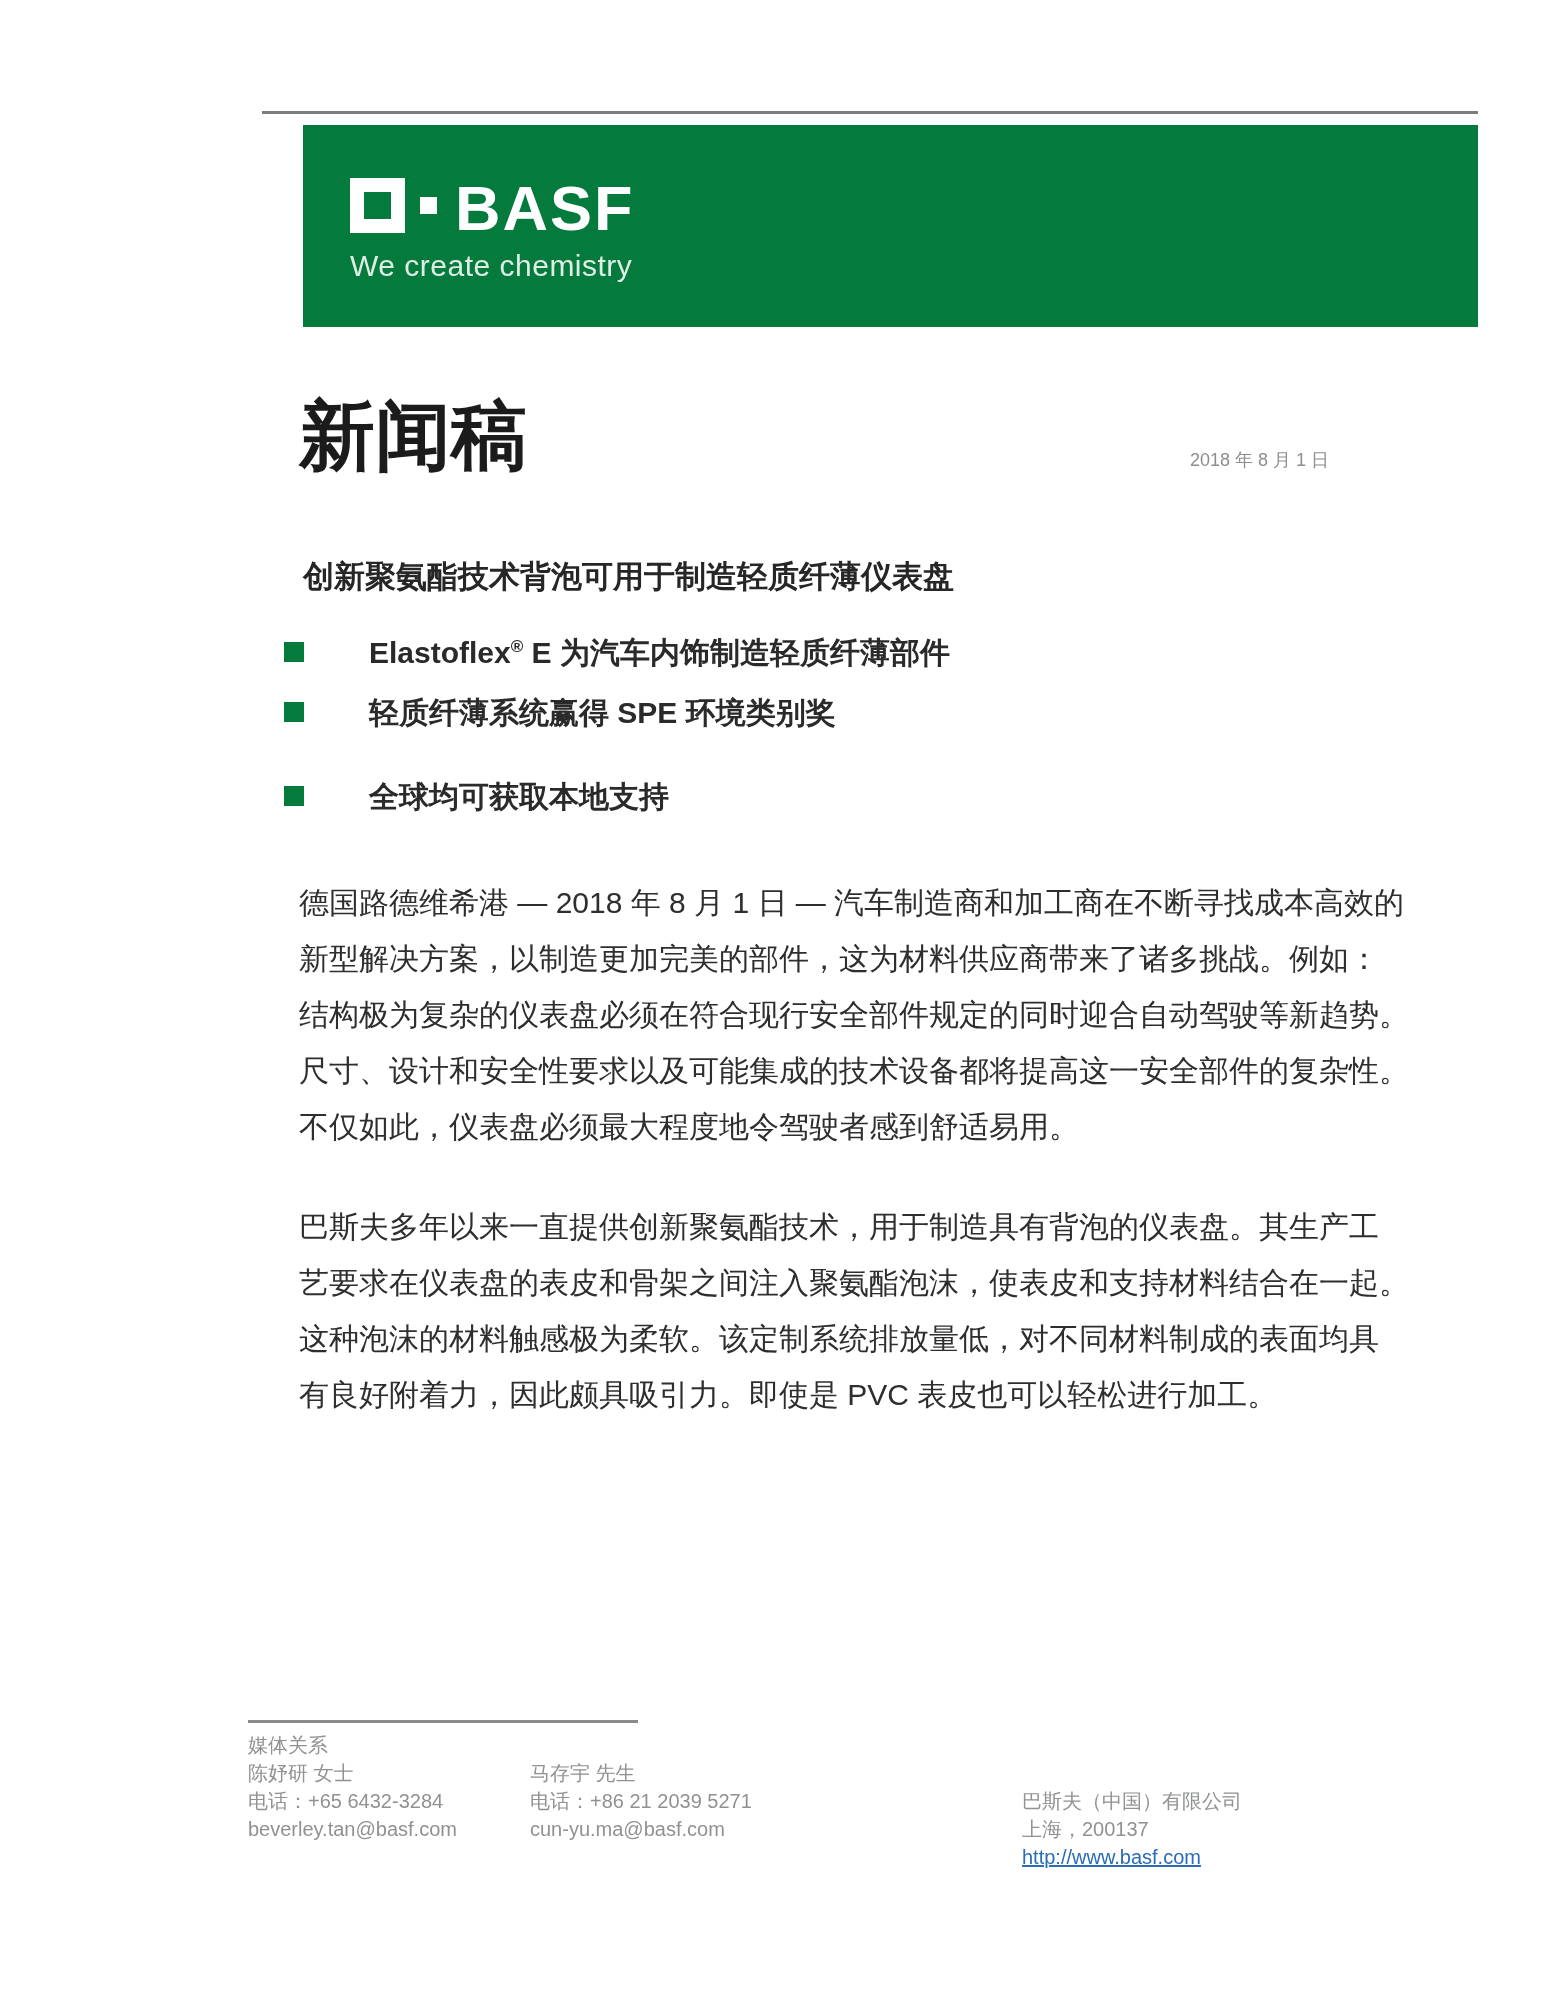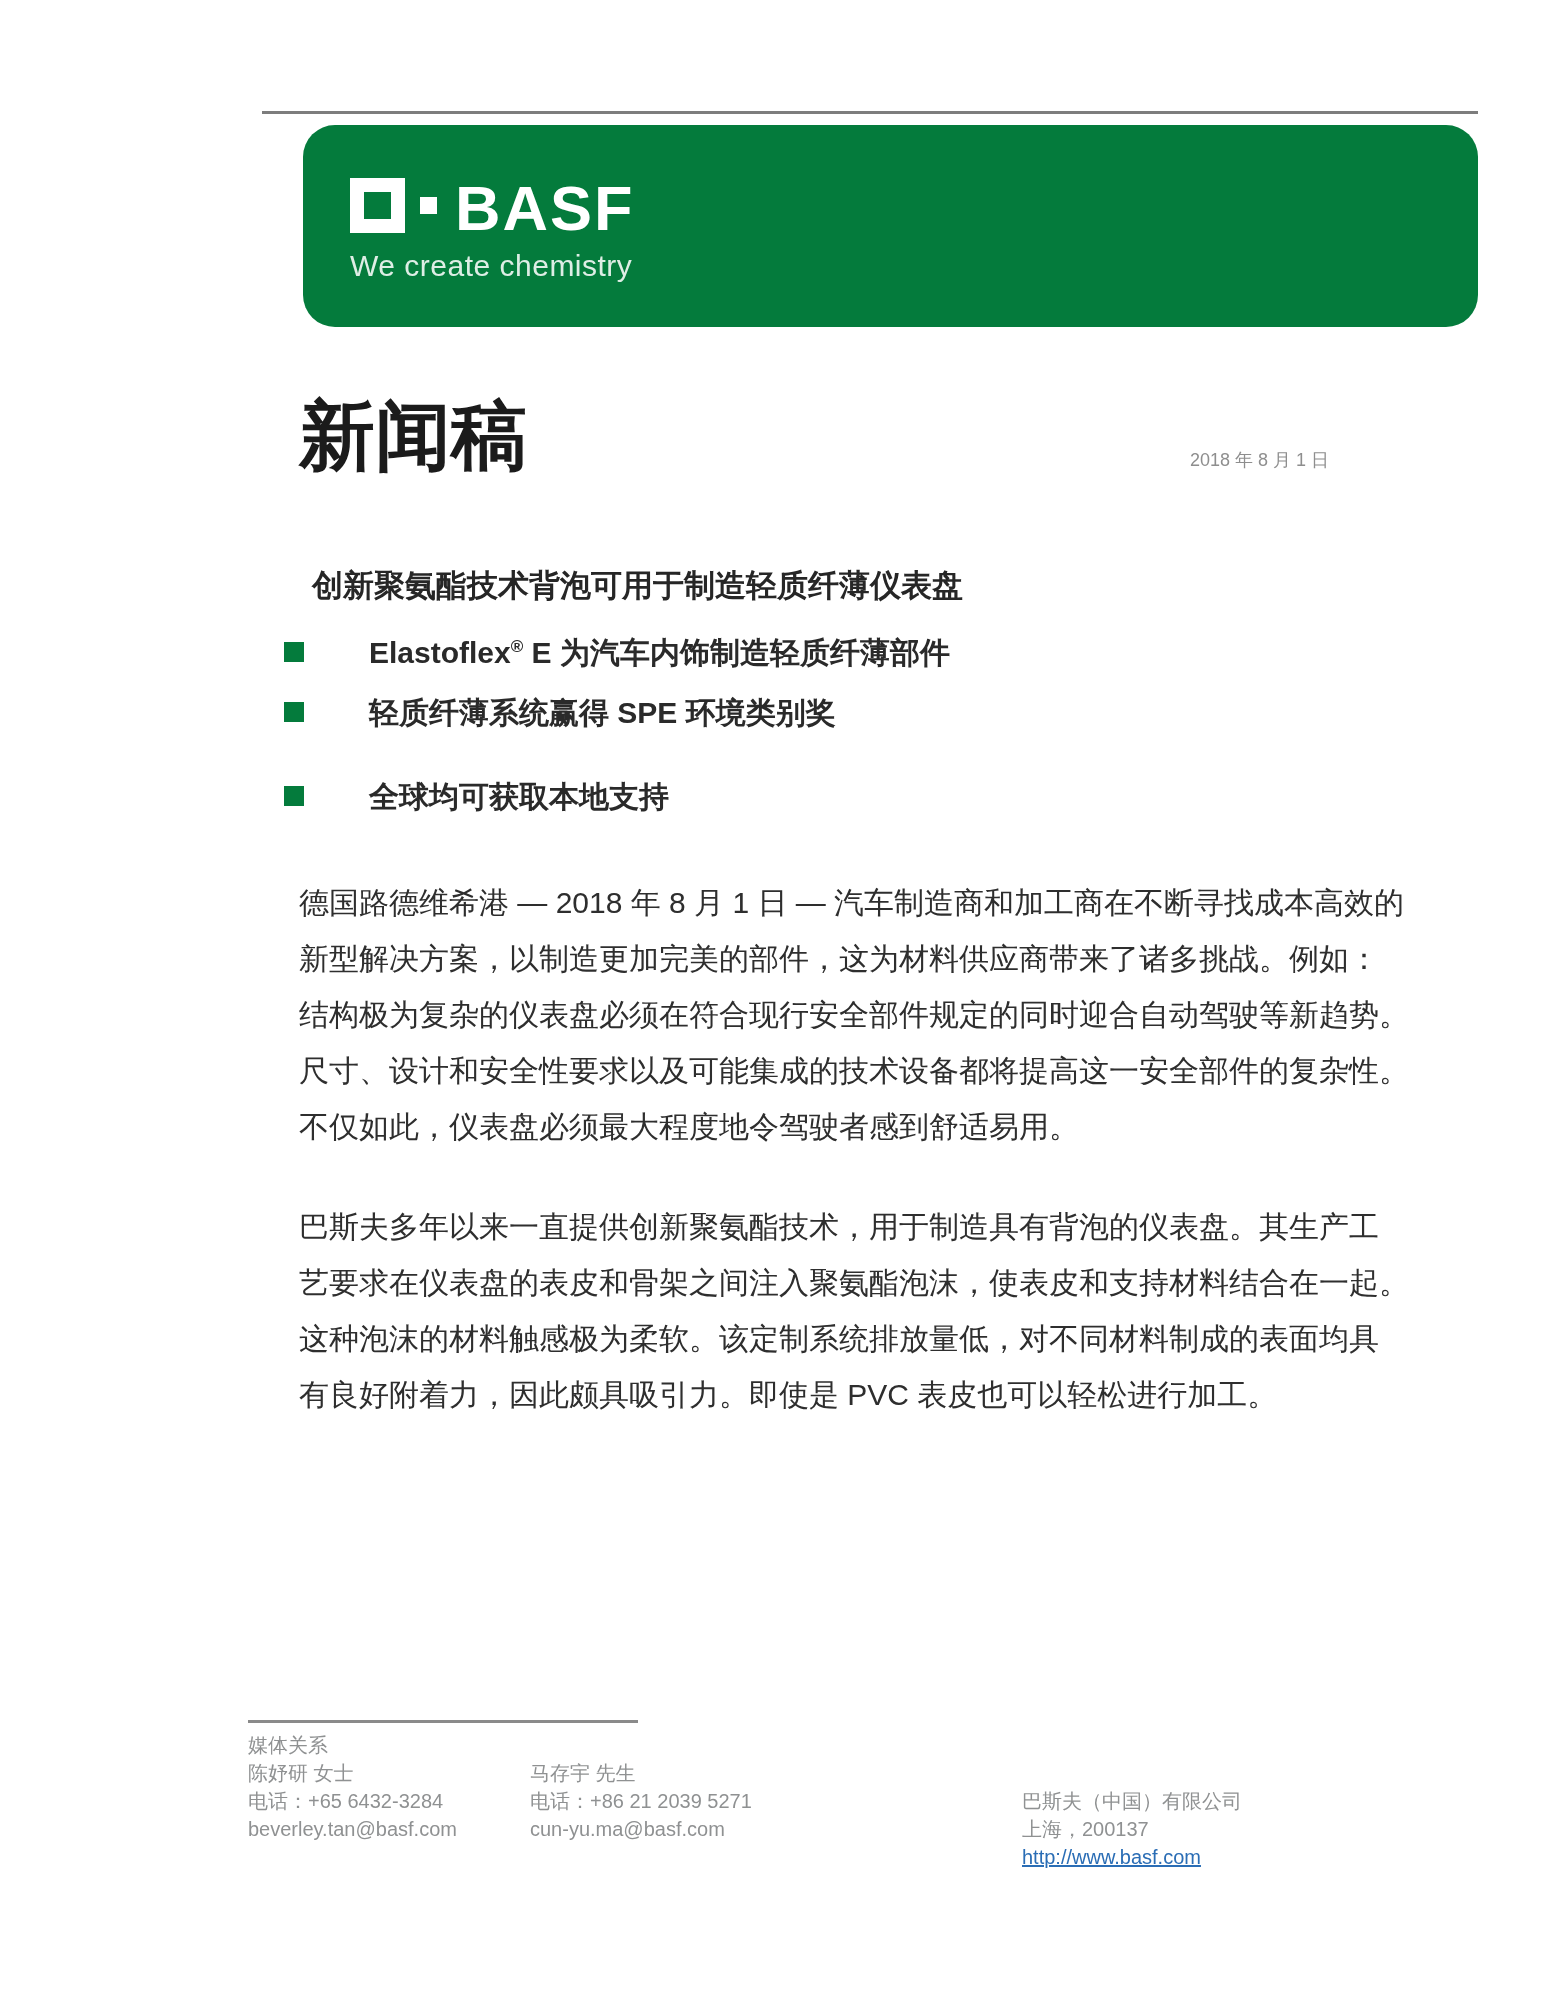--- a/index.html
+++ b/index.html
@@ -19,21 +19,20 @@
     width: 1216px; height: 3px;
     background: #7d7d7d;
   }
 
   
   .brand-block {
     position: absolute;
     left: 303px; top: 125px;
     width: 1175px; height: 202px;
     background: #047b3c;
-    border-radius: 32px;
   }
   .logo-row {
     position: absolute;
     left: 47px; top: 53px;
     height: 55px;
     display: flex;
     align-items: flex-end;
   }
   .sq-hollow {
     width: 55px; height: 55px;
@@ -82,21 +81,21 @@
     font-size: 18px;
     color: #8e8e8e;
     white-space: nowrap;
     text-align: center;
   }
 
   
   .headline {
     position: absolute;
     left: 299px; top: 553px;
-    margin: 13px;
+    margin: 4px;
     font-size: 31px;
     line-height: 40px;
     font-weight: 700;
     color: #262626;
     white-space: nowrap;
   }
 
   
   .bullets { margin: 0; padding: 0; list-style: none; }
   .bullet {

